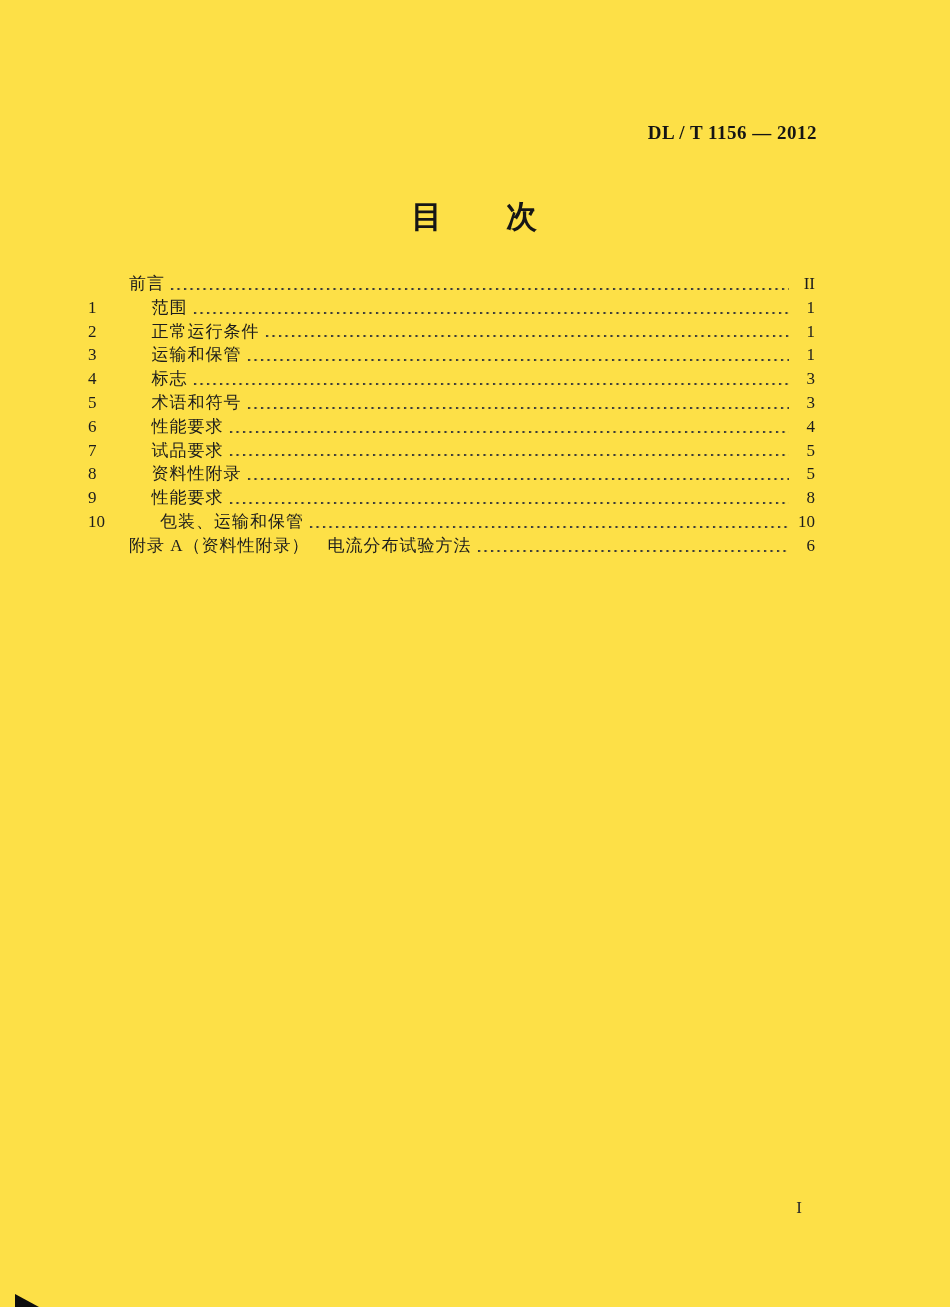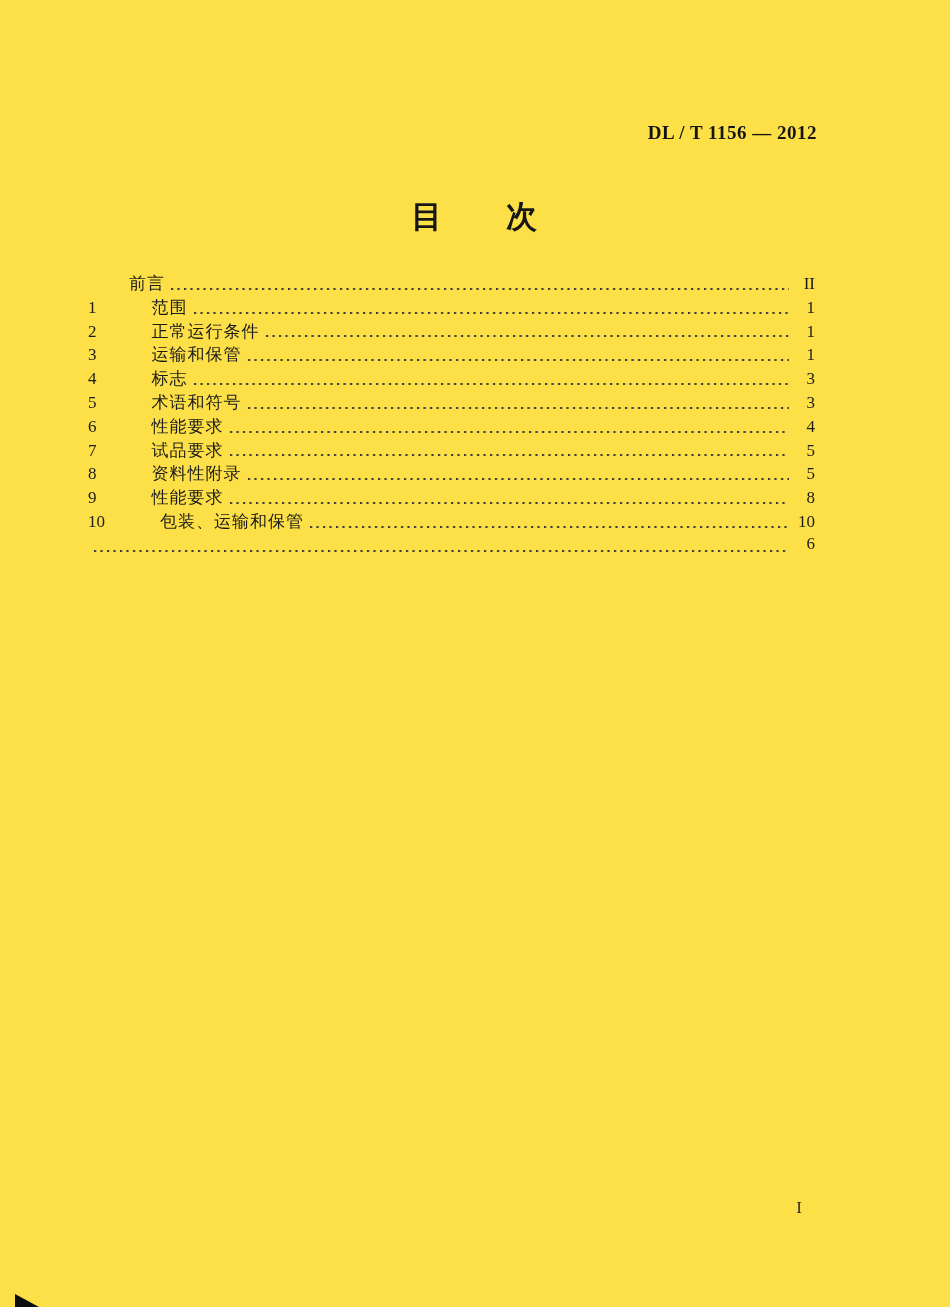--- a/index.html
+++ b/index.html
@@ -179,20 +179,21 @@
 
     <div class="toc-row">
       <span class="toc-num">10</span>
       <span class="toc-label">包装、运输和保管</span>
       <span class="toc-dots"></span>
       <span class="toc-page">10</span>
     </div>
 
     <div class="toc-row">
       <span class="toc-num"></span>
+      <span class="toc-label">附录 A（资料性附录）　电流分布试验方法</span>
       <span class="toc-dots"></span>
       <span class="toc-page">6</span>
     </div>
   </div>
 
   <div class="footer-page-number">I</div>
 
   <div class="corner-mark"></div>
 
 </div>

